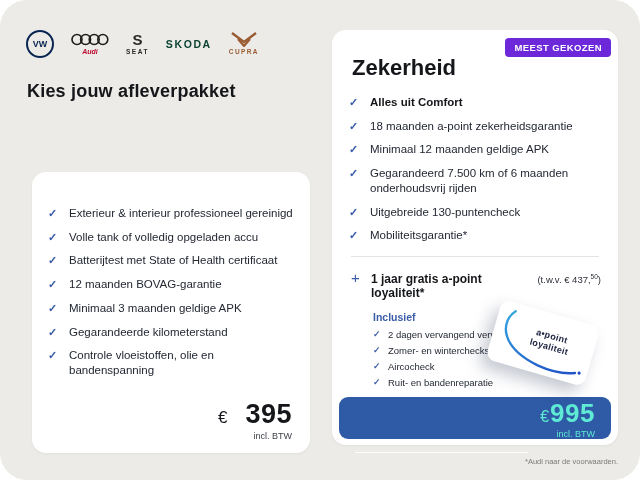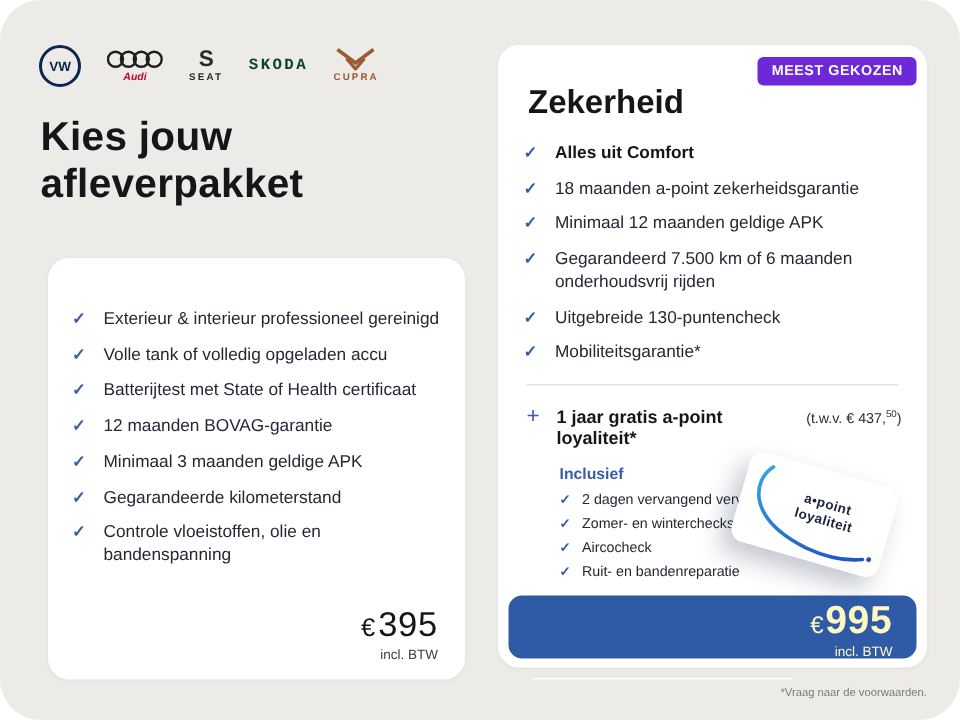--- a/index.html
+++ b/index.html
@@ -8,40 +8,40 @@
     background:#ecebe7;font-family:"Liberation Sans",sans-serif;color:#15171c;border-radius:27px;
   }
   
   .brand-row{position:absolute;left:26px;top:30px;display:flex;align-items:center;gap:17px;}
   .brand{display:flex;flex-direction:column;align-items:center;line-height:1;}
   .vw-circle{width:24px;height:24px;border:2px solid #0a2550;border-radius:50%;
     display:flex;align-items:center;justify-content:center;font-size:9px;font-weight:700;color:#0a2550;}
   .audi-name{font-size:7px;font-weight:700;font-style:italic;color:#bb0a30;margin-top:2px;}
   .seat-glyph{font-size:15px;font-weight:800;color:#2b2a28;}
   .seat-name{font-size:6.5px;font-weight:700;letter-spacing:1.5px;color:#2b2a28;margin-top:2px;}
-  .skoda-name{font-size:10.5px;font-weight:800;letter-spacing:1.6px;color:#0d4334;font-family:Liberation Mono, monospace;}
+  .skoda-name{font-size:10.5px;font-weight:800;letter-spacing:1.6px;color:#0d4334;}
   .cupra-name{font-size:6.5px;font-weight:700;letter-spacing:1.4px;color:#9a5c33;margin-top:2px;}
   
   .heading{position:absolute;left:27px;top:76px;width:225px;margin:0;
-    font-size:27px;line-height:31px;font-weight:600;letter-spacing:.2px;color:#14161a;}
+    font-size:18px;line-height:31px;font-weight:600;letter-spacing:.2px;color:#14161a;}
   
   .card{position:absolute;background:#fff;border-radius:14px;box-shadow:0 1px 3px rgba(40,40,40,.05);}
   .card-comfort{left:32px;top:172px;width:278px;height:281px;padding:20px 16px 14px 16px;box-sizing:border-box;}
   .card-zeker{left:332px;top:30px;width:286px;height:415px;padding:16px 17px 14px 17px;box-sizing:border-box;}
   .card h2{margin:0;font-size:23px;font-weight:700;color:#14161a;}
   .card-comfort h2{margin-left:7px;}
   .card-zeker h2{margin-left:3px;margin-top:9px;font-size:22px;}
   ul.checklist{list-style:none;margin:14px 0 0 0;padding:0;}
   ul.checklist li{display:flex;gap:9px;margin-bottom:9px;font-size:11.5px;line-height:1.28;color:#232833;}
   ul.checklist li .chk{color:#3a5ca8;font-size:11px;font-weight:600;flex:0 0 12px;}
   ul.checklist li.bold span.txt{font-weight:700;color:#14161a;}
   
   .price-block{position:absolute;right:18px;bottom:12px;text-align:right;color:#14161a;}
   .price-cur{font-size:17px;font-weight:400;margin-right:2px;}
-  .price-amt{font-size:23px;font-weight:400;letter-spacing:.5px;}
+  .price-amt{font-size:27px;font-weight:700;letter-spacing:.5px;margin-left:16px;}
   .price-vat{font-size:9px;color:#3d4048;margin-top:1px;}
   
   .badge{position:absolute;top:8px;right:7px;background:#6d28d9;color:#fff;
     font-size:9.5px;font-weight:700;letter-spacing:.4px;padding:4px 9px;border-radius:4px;}
   
   .divider{border:none;border-top:1px solid #e4e4e1;margin:13px 2px 12px 2px;}
   .loyalty-head{display:flex;align-items:baseline;gap:8px;margin-left:2px;}
   .plus{color:#3a5ca8;font-size:15px;font-weight:500;flex:0 0 12px;}
   .loyalty-title{font-size:12px;font-weight:700;color:#14161a;}
   .loyalty-note{font-size:9.5px;color:#2a2f38;margin-left:2px;white-space:nowrap;}
@@ -56,21 +56,21 @@
     box-shadow:-5px 9px 16px rgba(25,35,70,.25);}
   .loyal-card svg{position:absolute;left:0;top:0;}
   .loyal-text{position:absolute;left:38px;top:17px;text-align:center;color:#1c2340;
     font-size:9px;font-weight:700;line-height:1.2;letter-spacing:.3px;}
   
   .band{position:absolute;left:7px;right:7px;bottom:6px;height:42px;background:#2f5ba6;border-radius:9px;
     display:flex;align-items:center;justify-content:space-between;padding:0 16px;z-index:1;}
   .band-left{flex:1;margin-right:12px;display:flex;flex-direction:column;gap:45px;}
   .band-label{color:#fff;font-size:13px;font-weight:500;}
   .band-rule{border-bottom:1px solid rgba(255,255,255,.9);margin-top:9px;width:100%;}
-  .band-right{text-align:right;color:#fef9c3;}
+  .band-right{text-align:right;color:#5eead4;}
   .band-cur{font-size:16px;font-weight:400;margin-right:1px;}
   .band-amt{font-size:26px;font-weight:700;letter-spacing:.5px;}
   .band-vat{font-size:9px;margin-top:0;}
   
   .footnote{position:absolute;right:22px;top:457px;font-size:7.5px;color:#7b7b77;}
 </style>
 </head>
 <body>
 
 <div class="page">
@@ -222,14 +222,14 @@
         <span class="band-label">All-in voor</span>
         <div class="band-rule"></div>
       </div>
       <div class="band-right">
         <span class="band-cur">€</span><span class="band-amt">995</span>
         <div class="band-vat">incl. BTW</div>
       </div>
     </div>
   </section>
 
-  <div class="footnote">*Vraag naar de voorwaarden.</div>
+  <div class="footnote">*Audi naar de voorwaarden.</div>
 </div>
 
 </body></html>

